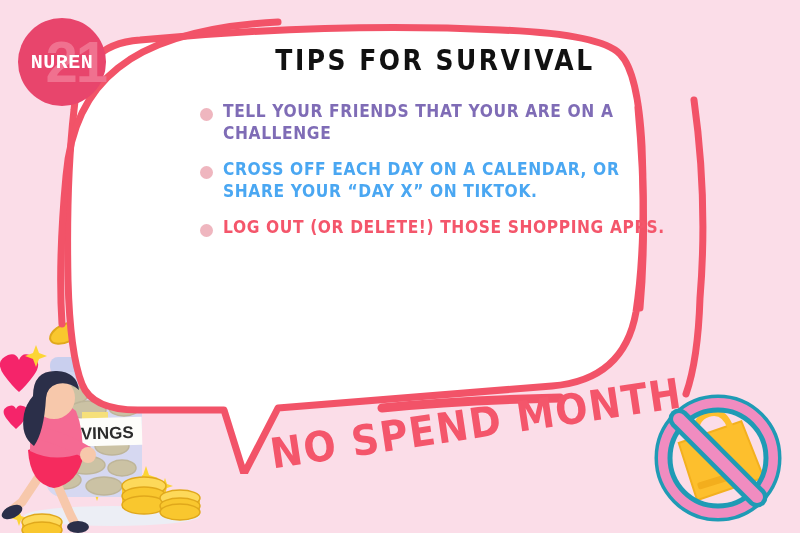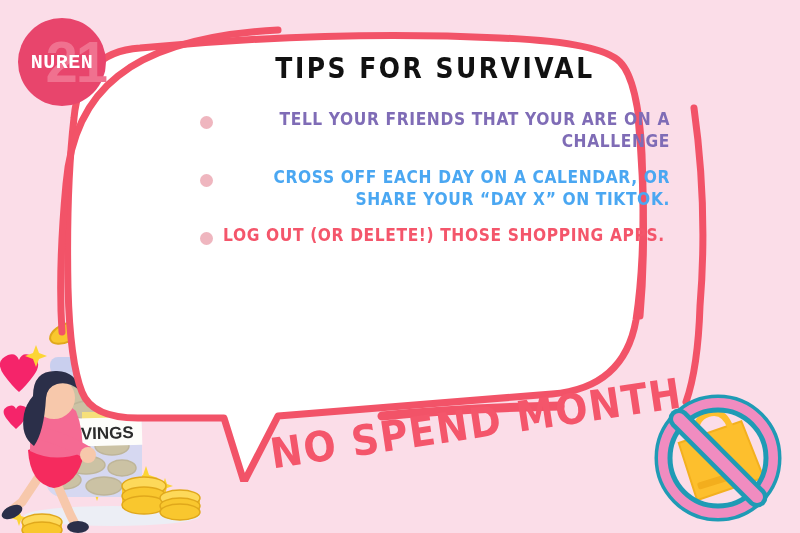--- a/index.html
+++ b/index.html
@@ -21,34 +21,34 @@
     position:absolute;left:0;right:0;top:50%;transform:translateY(-50%);
     text-align:right;font-size:58px;font-weight:bold;letter-spacing:-2px;
     color:#f0718f;font-family:"Liberation Sans", sans-serif;line-height:1;
   }
   .logo-name{
     position:relative;z-index:2;color:#ffffff;font-size:20px;font-weight:bold;
     font-family:Liberation Mono, monospace;letter-spacing:0.5px;
   }
 
   
-  .bubble-wrap{position:absolute;left:40px;top:12px;width:700px;height:470px;}
+  .bubble-wrap{position:absolute;left:40px;top:4px;width:700px;height:470px;}
   .bubble-svg{position:absolute;left:0;top:0;}
   .bubble-content{
     position:absolute;left:160px;top:42px;width:470px;
   }
   .bubble-title{
     font-family:"DejaVu Sans", sans-serif;
     font-weight:bold;font-size:25px;letter-spacing:2.5px;
     color:#111111;text-align:center;margin:0 0 26px 0;
     transform:scaleY(1.12);
   }
   .tips-list{list-style:none;margin:0;padding:0;}
   .tip{
-    display:flex;align-items:flex-start;margin-bottom:17px;text-align:right;
+    display:flex;align-items:flex-start;margin-bottom:17px;
   }
   .tip-bullet{
     flex:0 0 auto;width:13px;height:13px;border-radius:50%;
     background:#efb6bf;margin-top:7px;margin-right:10px;
   }
   .tip-text{
     font-family:"DejaVu Sans", sans-serif;
     font-weight:bold;font-size:15.5px;line-height:1.32;letter-spacing:0.6px;
     transform:scaleY(1.08);transform-origin:left top;
   }

